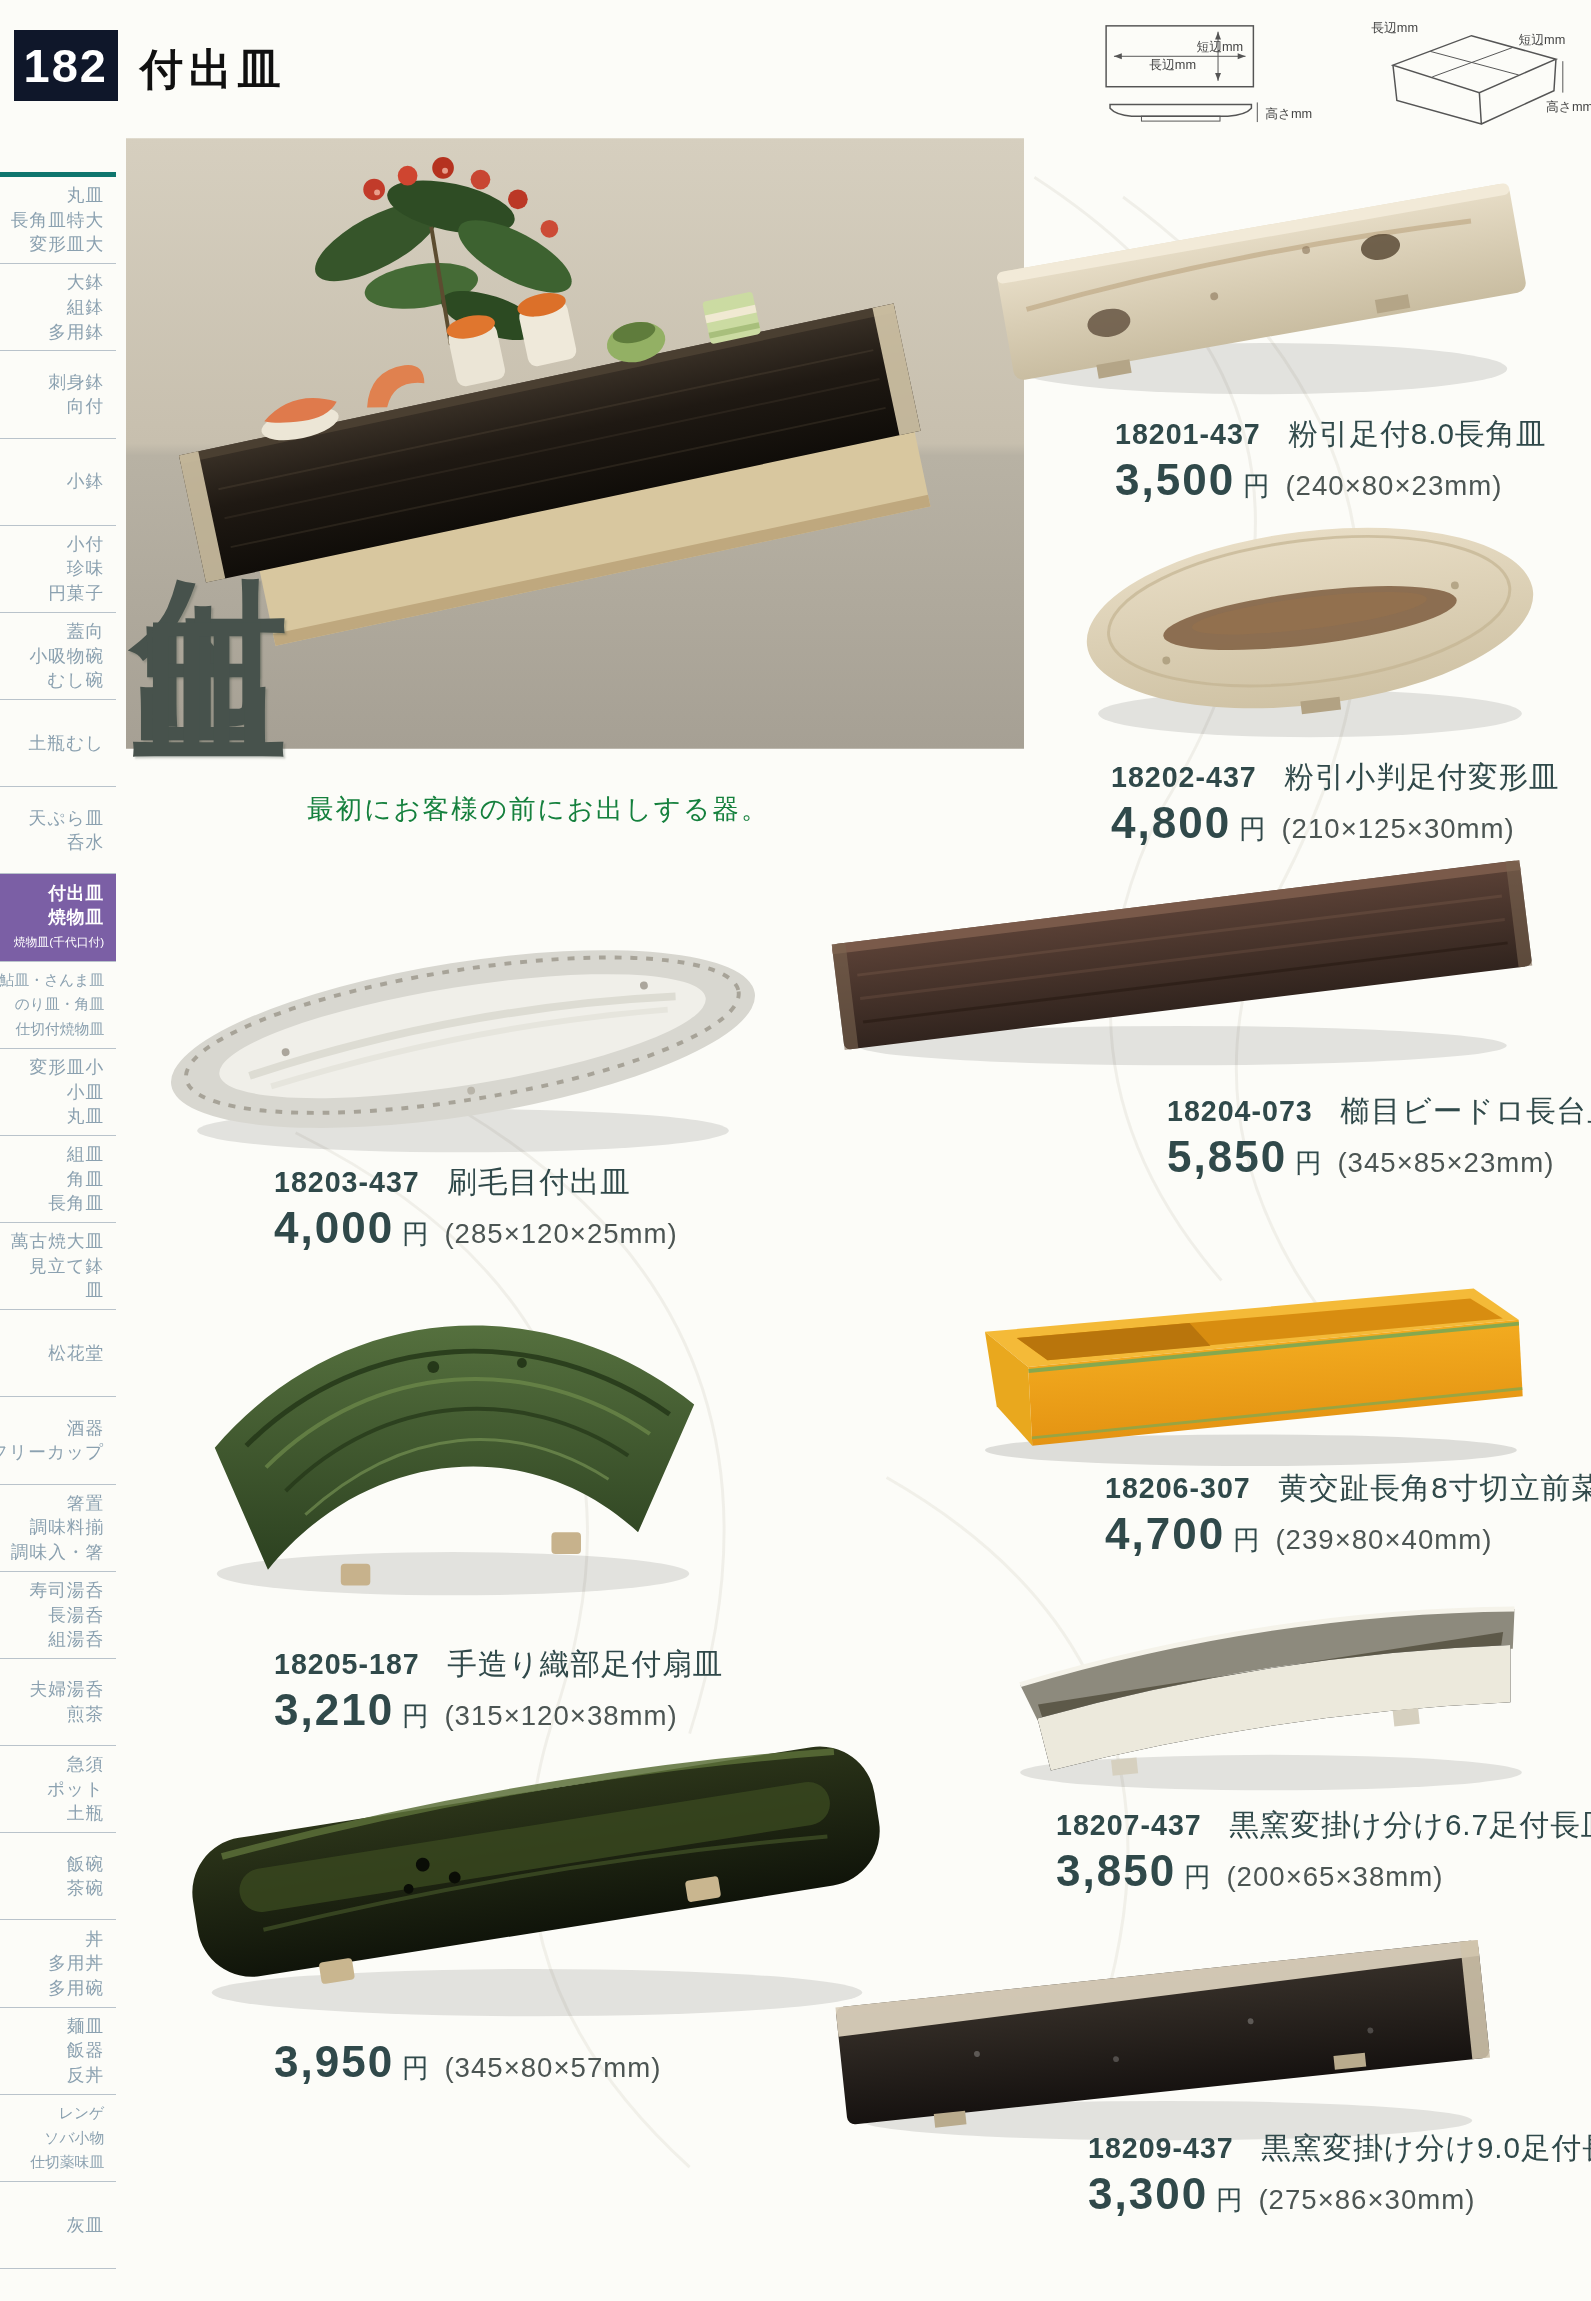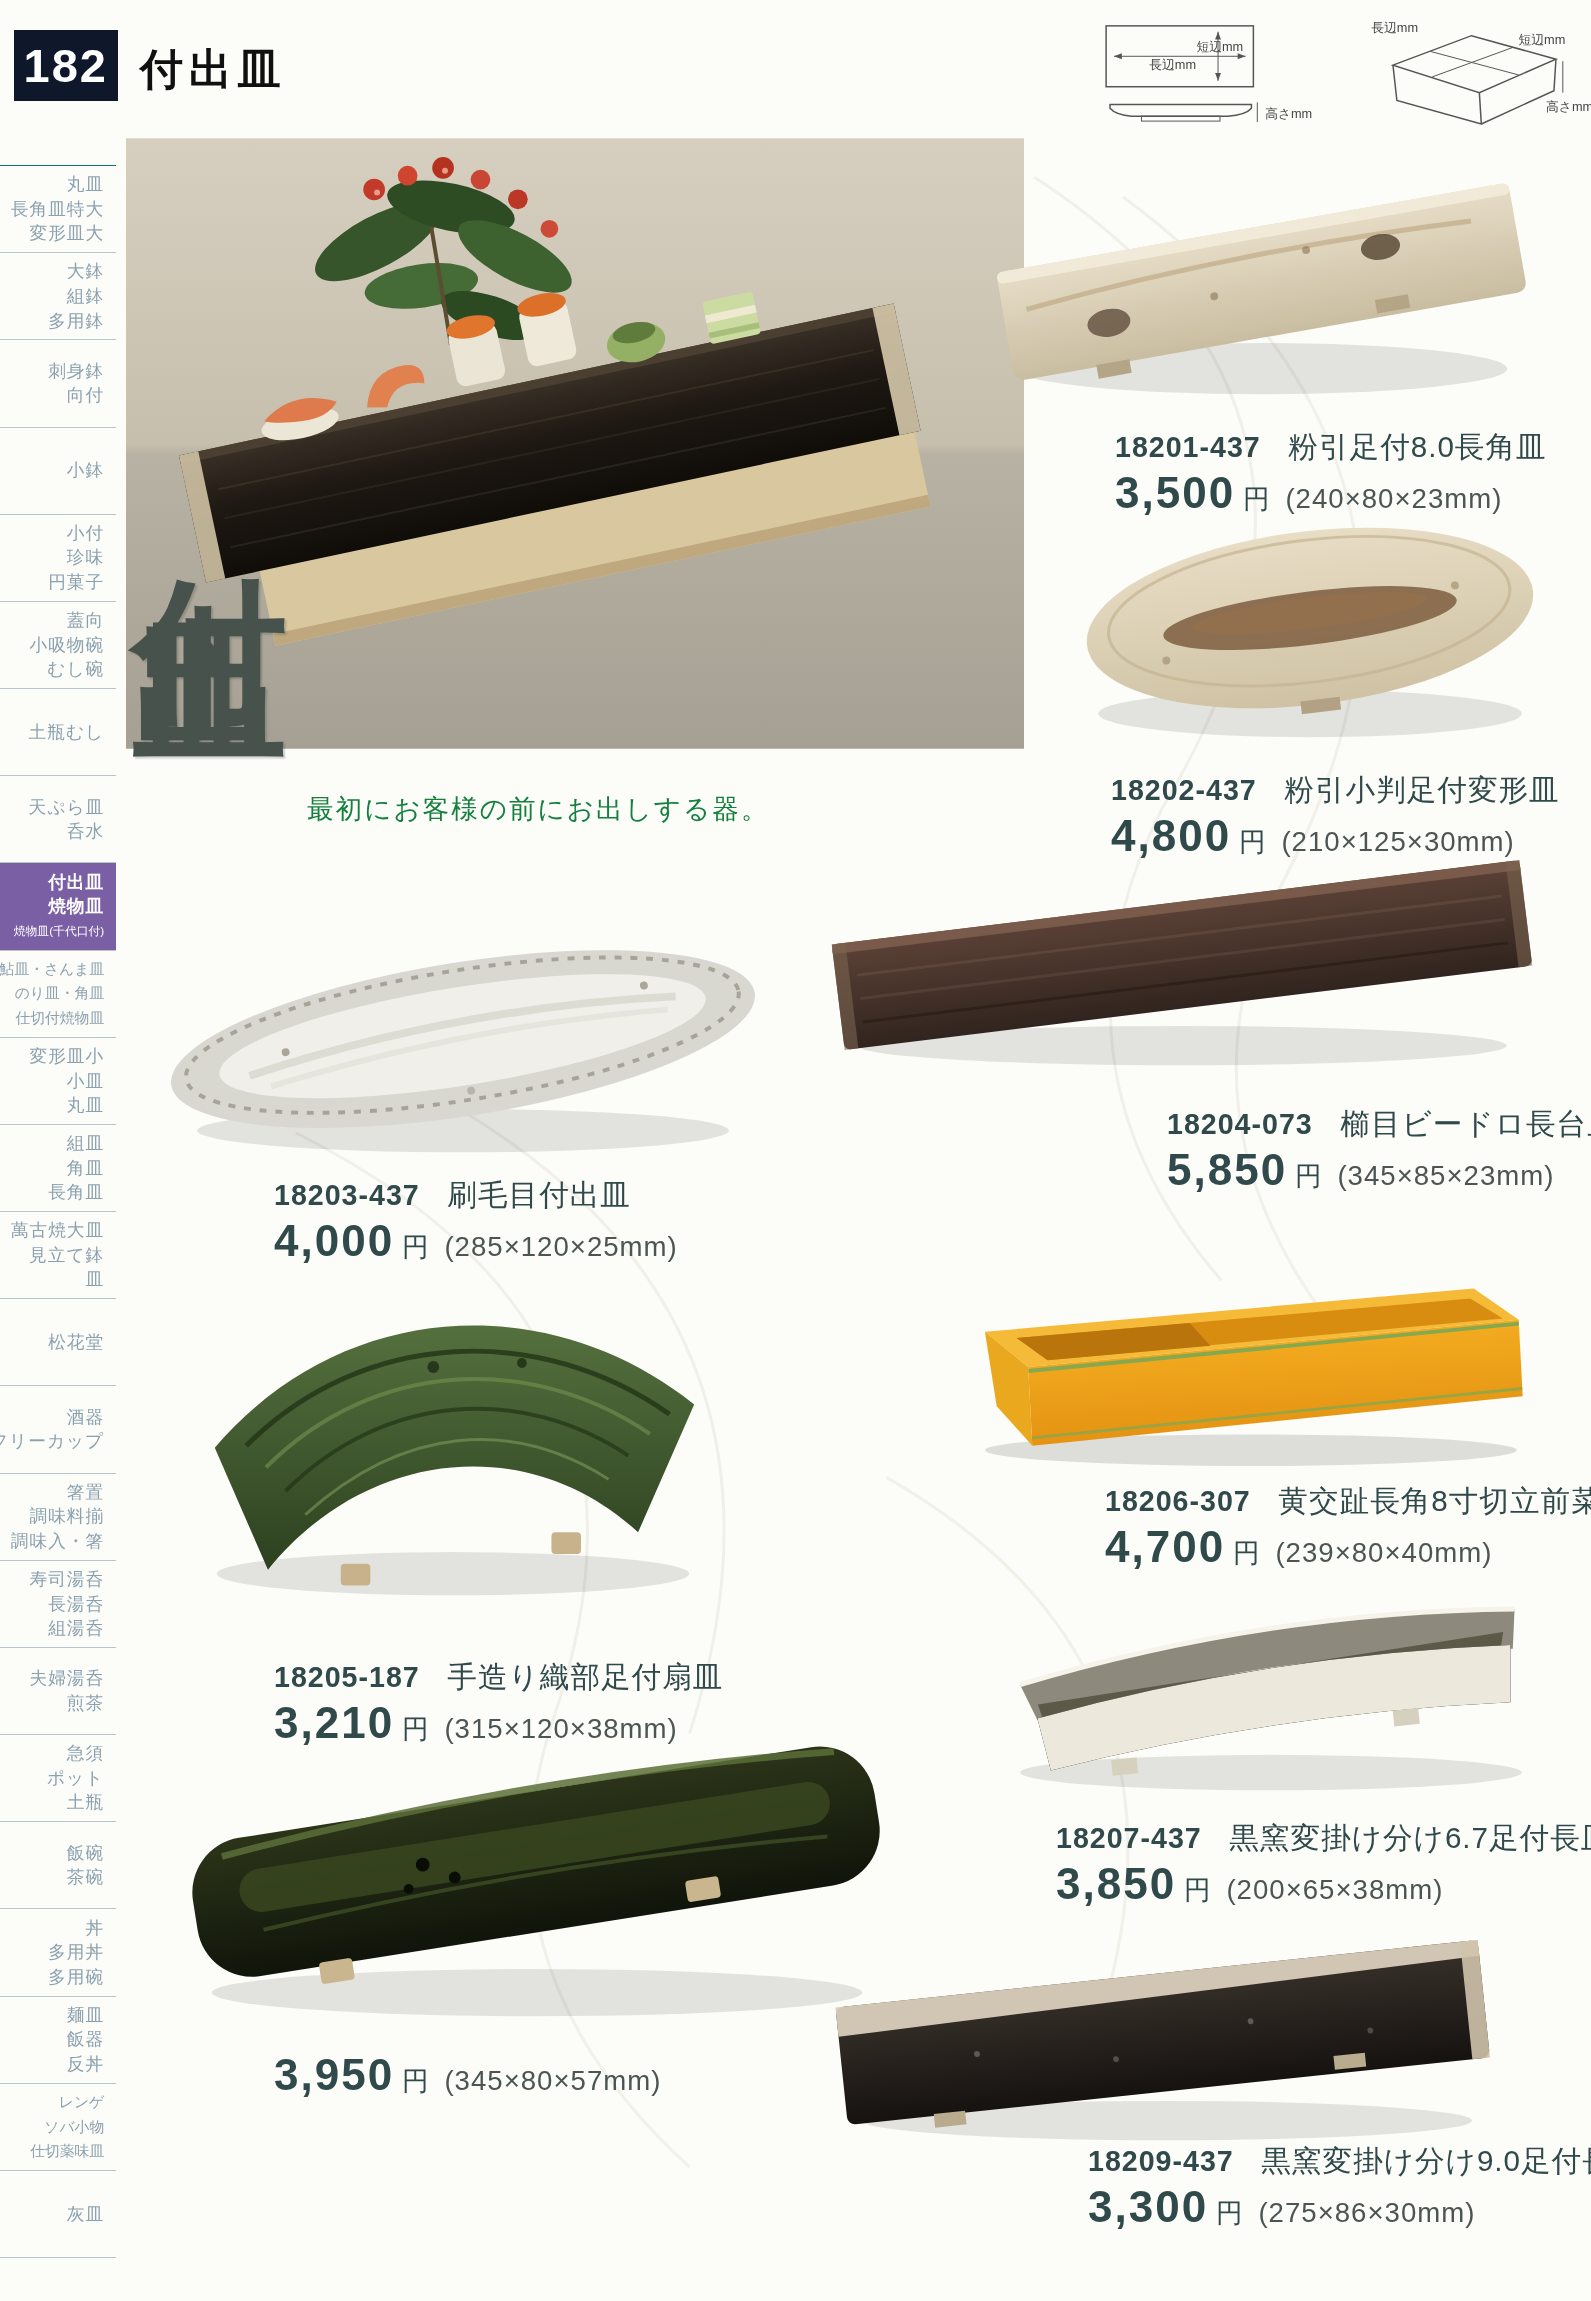--- a/index.html
+++ b/index.html
@@ -9,38 +9,38 @@
   
   .pagenum{position:absolute;left:13.8px;top:29.6px;width:104px;height:71px;background:#0f172a;
            color:#fff;font-size:47px;font-weight:bold;display:flex;align-items:center;justify-content:center;letter-spacing:2px;}
   .pagetitle{position:absolute;left:140px;top:41px;font-size:43px;font-weight:bold;color:#101010;letter-spacing:5.9px;}
 
   .legend{position:absolute;right:11.8px;top:17.7px;display:flex;gap:25.6px;}
   .legend svg text{font-family:"Liberation Sans","DejaVu Sans",sans-serif;font-size:13px;fill:#444;}
   .legend svg{overflow:visible;}
 
   
-  .sidebar{position:absolute;left:0;top:165px;width:116px;height:2092px;display:flex;flex-direction:column;
-           border-top:1px solid #0f766e;}
+  .sidebar{position:absolute;left:0;top:172px;width:116px;height:2092px;display:flex;flex-direction:column;
+           border-top:5px solid #0f766e;}
   .sgroup{flex:1;display:flex;flex-direction:column;justify-content:center;align-items:flex-end;
           padding:3.9px 11.8px 3.9px 0;border-bottom:1px solid #b9c3cb;color:#8ba1b0;font-size:17.7px;
           line-height:24.6px;letter-spacing:1px;white-space:nowrap;}
   .sgroup span{display:block;}
   .sgroup.active{background:#7b5fa5;color:#fff;font-weight:bold;}
   .sgroup.active .sm{font-size:11.8px;font-weight:normal;letter-spacing:0;}
   .sgroup.cond span{font-size:14.8px;letter-spacing:0;}
 
   
   .vtitle{position:absolute;left:136px;top:455px;z-index:6;writing-mode:vertical-rl;text-orientation:upright;
           font-family:"DejaVu Serif","Liberation Serif",serif;font-weight:bold;font-size:154px;line-height:1;
           letter-spacing:23.6px;color:#47524c;text-shadow:2px 2px 2px rgba(60,70,60,.25);}
   .intro{position:absolute;left:307px;top:786px;z-index:6;font-size:26.6px;color:#15803d;line-height:47px;letter-spacing:2px;}
 
   
-  .plabel{position:absolute;color:#30494a;z-index:6;margin-top:13px;}
+  .plabel{position:absolute;color:#30494a;z-index:6;}
   .plabel .r1{display:flex;align-items:baseline;gap:27.6px;white-space:nowrap;}
   .plabel .code{font-size:28.6px;font-weight:bold;letter-spacing:1px;}
   .plabel .pname{font-size:29.6px;letter-spacing:1px;}
   .plabel .r2{display:flex;align-items:baseline;gap:15.8px;margin-top:0;white-space:nowrap;}
   .plabel .price{font-size:44px;font-weight:bold;letter-spacing:2px;}
   .plabel .yen{font-size:26.6px;margin-left:-7.9px;}
   .plabel .size{font-size:27.6px;color:#4c5553;letter-spacing:1px;}
 
   .photo{position:absolute;z-index:4;}
   .photo svg{display:block;overflow:visible;}

